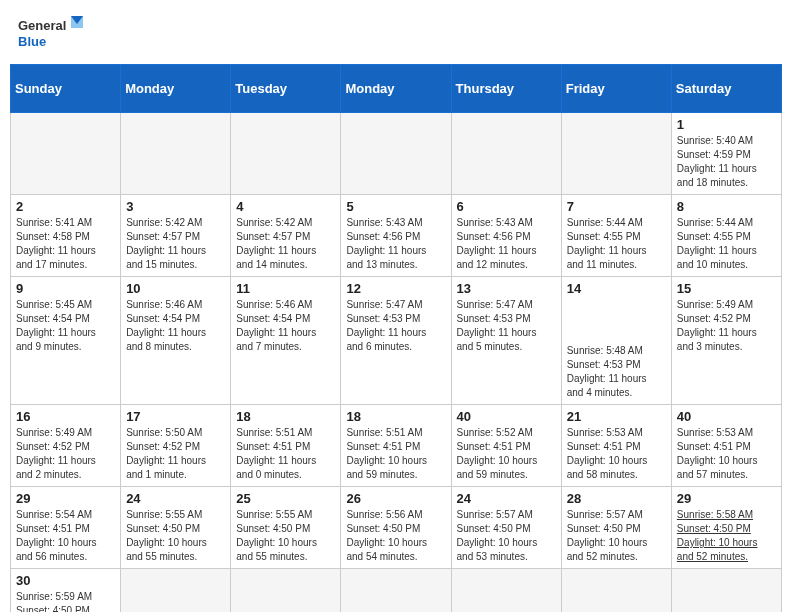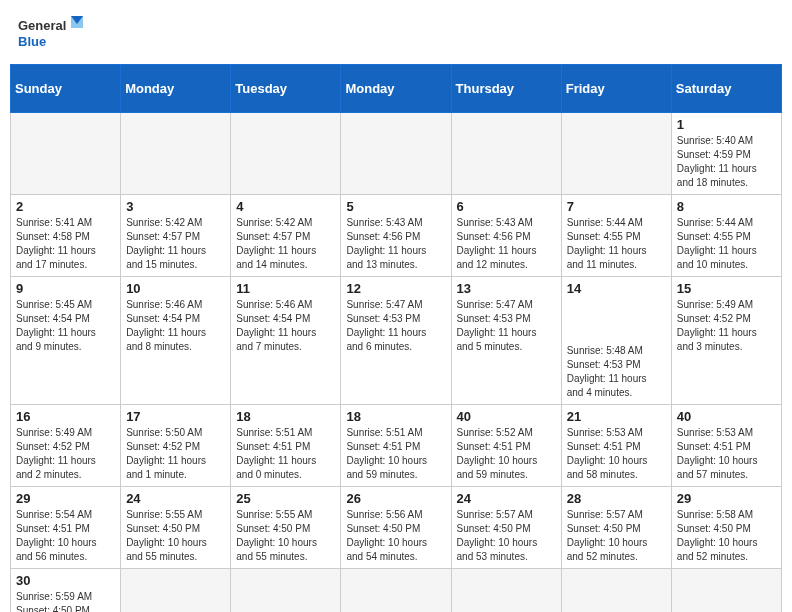--- a/index.html
+++ b/index.html
@@ -286,21 +286,21 @@
 Daylight: 10 hours and 53 minutes.</div>
         </td>
         <td>
           <span class="day-number">28</span>
           <div class="day-info" style="white-space: pre-line;">Sunrise: 5:57 AM
 Sunset: 4:50 PM
 Daylight: 10 hours and 52 minutes.</div>
         </td>
         <td>
           <span class="day-number">29</span>
-          <div class="day-info" style="white-space: pre-line;">Sunrise: 5:58 AM
+          <div class="day-info" style="white-space: pre-line; text-decoration: underline;">Sunrise: 5:58 AM
 Sunset: 4:50 PM
 Daylight: 10 hours and 52 minutes.</div>
         </td>
       </tr>
       <tr>
         <td>
           <span class="day-number">30</span>
           <div class="day-info" style="white-space: pre-line;">Sunrise: 5:59 AM
 Sunset: 4:50 PM
 Daylight: 10 hours and 51 minutes.</div>

